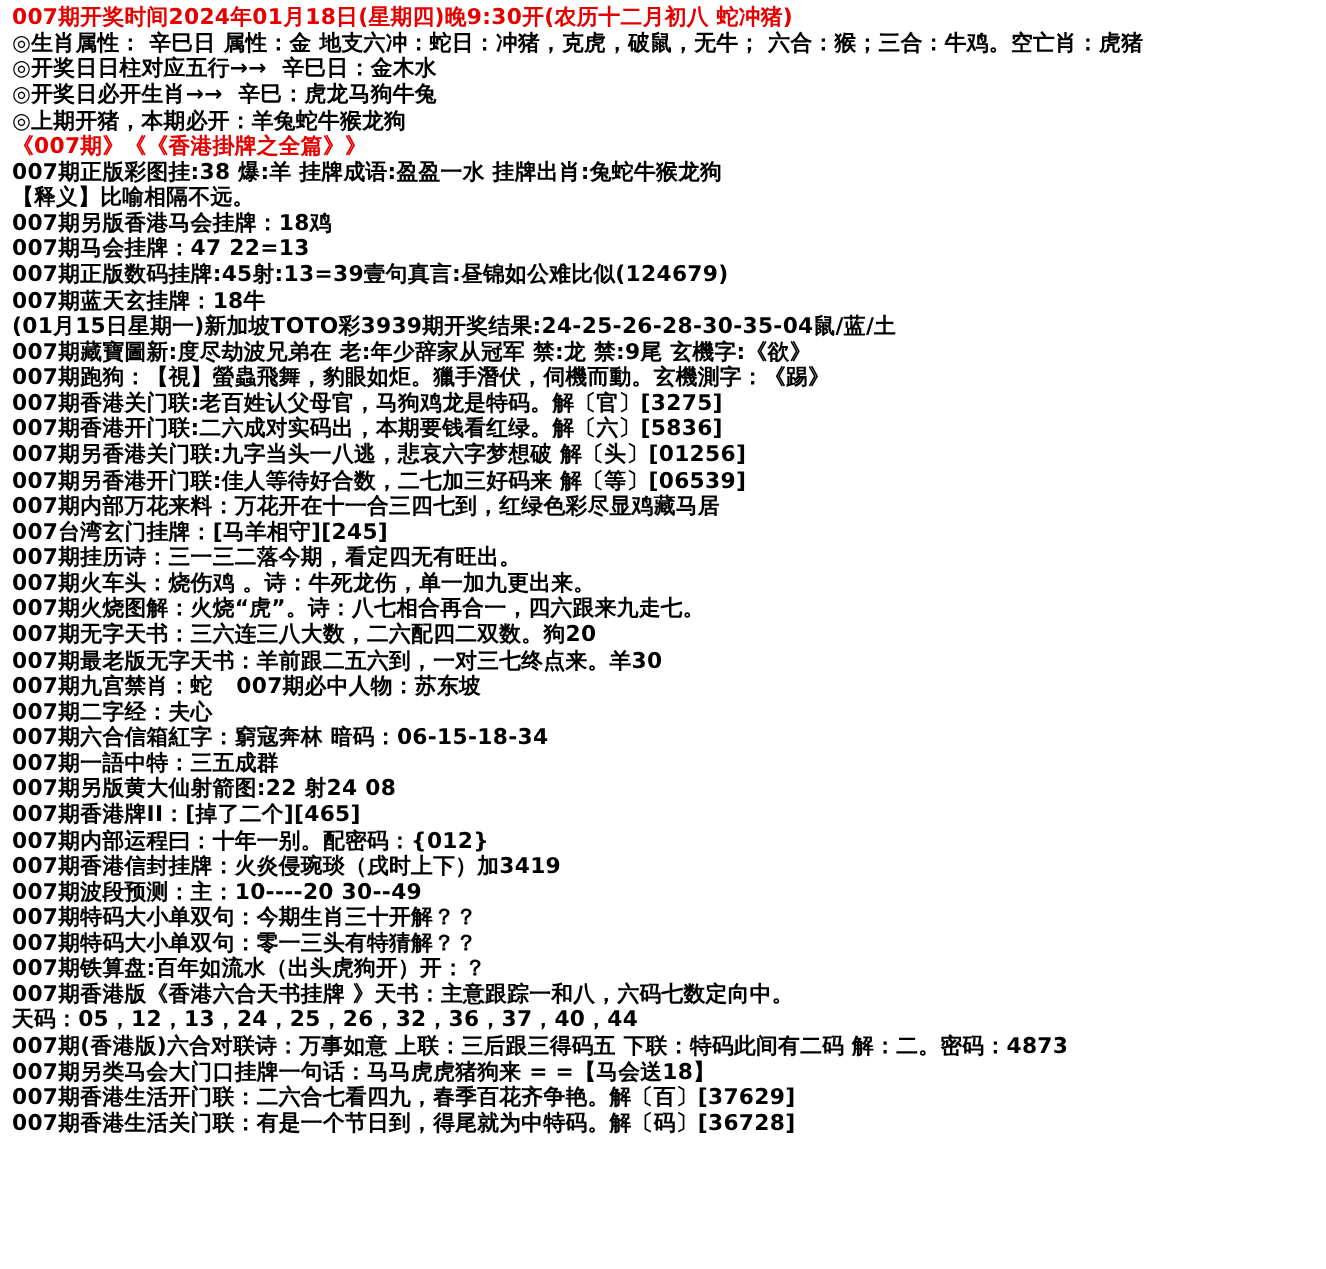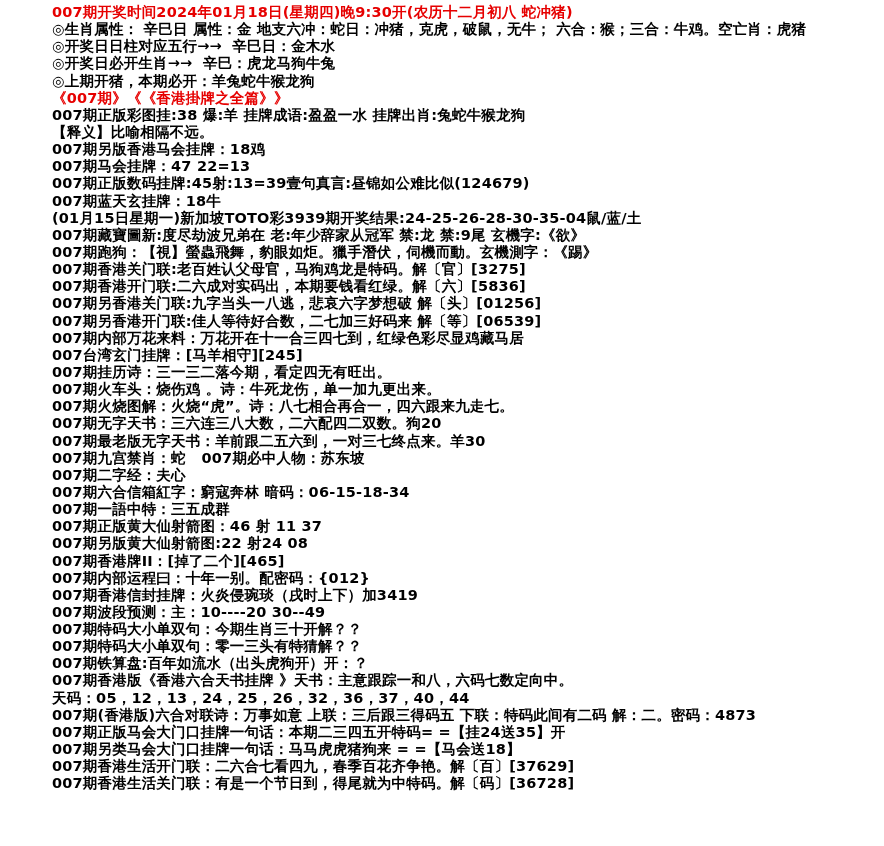--- a/index.html
+++ b/index.html
@@ -21,21 +21,20 @@
     font-weight: bold;
     font-size: 14.5px;
     color: #000000;
     background: #ffffff;
   }
   .line {
     height: 17.15px;
     line-height: 17.15px;
     white-space: pre;
     letter-spacing: 0.2px;
-    margin-left: 44px;
   }
   .line.red {
     color: #e60000;
   }
 </style>
 </head>
 <body>
 
 <div class="page">
   <div>
@@ -62,30 +61,28 @@
       <div class="line">007台湾玄门挂牌：[马羊相守][245]</div>
       <div class="line">007期挂历诗：三一三二落今期，看定四无有旺出。</div>
       <div class="line">007期火车头：烧伤鸡 。诗：牛死龙伤，单一加九更出来。</div>
       <div class="line">007期火烧图解：火烧“虎”。诗：八七相合再合一，四六跟来九走七。</div>
       <div class="line">007期无字天书：三六连三八大数，二六配四二双数。狗20</div>
       <div class="line">007期最老版无字天书：羊前跟二五六到，一对三七终点来。羊30</div>
       <div class="line">007期九宫禁肖：蛇   007期必中人物：苏东坡</div>
       <div class="line">007期二字经：夫心</div>
       <div class="line">007期六合信箱紅字：窮寇奔林 暗码：06-15-18-34</div>
       <div class="line">007期一語中特：三五成群</div>
-      <div class="line">007期正版黄大仙射箭图：46 射 11 37</div>
       <div class="line">007期另版黄大仙射箭图:22 射24 08</div>
       <div class="line">007期香港牌II：[掉了二个][465]</div>
       <div class="line">007期内部运程曰：十年一别。配密码：{012}</div>
       <div class="line">007期香港信封挂牌：火炎侵琬琰（戌时上下）加3419</div>
       <div class="line">007期波段预测：主：10----20 30--49</div>
       <div class="line">007期特码大小单双句：今期生肖三十开解？？</div>
       <div class="line">007期特码大小单双句：零一三头有特猜解？？</div>
       <div class="line">007期铁算盘:百年如流水（出头虎狗开）开：？</div>
       <div class="line">007期香港版《香港六合天书挂牌 》天书：主意跟踪一和八，六码七数定向中。</div>
       <div class="line">天码：05，12，13，24，25，26，32，36，37，40，44</div>
       <div class="line">007期(香港版)六合对联诗：万事如意 上联：三后跟三得码五 下联：特码此间有二码 解：二。密码：4873</div>
-      <div class="line">007期正版马会大门口挂牌一句话：本期二三四五开特码= =【挂24送35】开</div>
       <div class="line">007期另类马会大门口挂牌一句话：马马虎虎猪狗来 = =【马会送18】</div>
       <div class="line">007期香港生活开门联：二六合七看四九，春季百花齐争艳。解〔百〕[37629]</div>
       <div class="line">007期香港生活关门联：有是一个节日到，得尾就为中特码。解〔码〕[36728]</div>
     </div>
 </div>
 
 </body></html>

